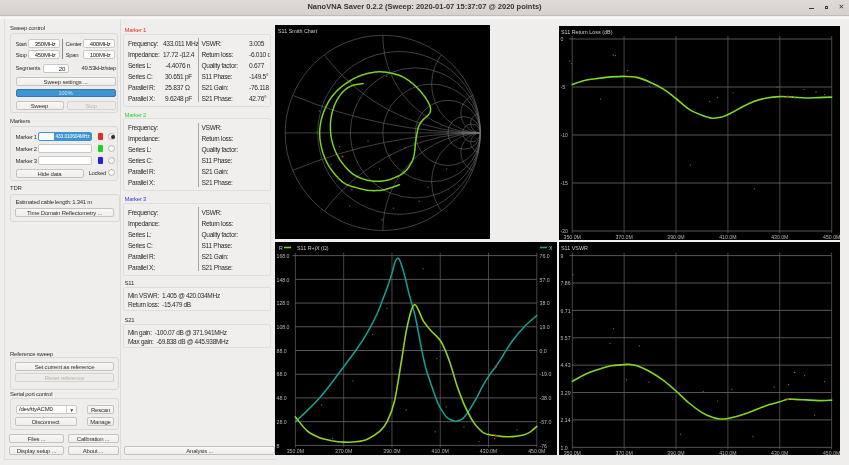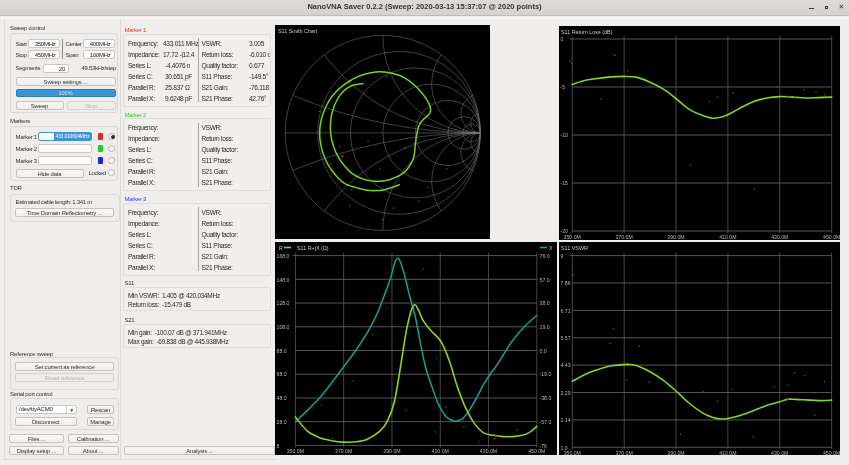--- a/index.html
+++ b/index.html
@@ -27,21 +27,21 @@
   .mpanel { position:absolute; background:#f0efed; border:1px solid #e0deda; border-radius:2px; }
   .mhdr { position:absolute; font-size:6px; white-space:nowrap; letter-spacing:-0.25px; }
   svg { position:absolute; display:block; }
 </style>
 </head>
 <body>
 <div id="win">
   <div style="position:absolute;left:0;top:0;width:849px;height:1px;background:#55524e;"></div>
   <div style="position:absolute;left:0;top:17px;width:849px;height:2px;background:#f6f5f4;"></div>
   <div id="titlebar">
-    <div id="title">NanoVNA Saver 0.2.2 (Sweep: 2020-03-13 15:37:07 @ 2020 points)</div>
+    <div id="title">NanoVNA Saver 0.2.2 (Sweep: 2020-01-07 15:37:07 @ 2020 points)</div>
     <div style="position:absolute;left:809px;top:8px;width:5px;height:1.2px;background:#3c3a36;"></div>
     <div style="position:absolute;left:824.5px;top:5.5px;width:3.6px;height:3.6px;border:1px solid #3c3a36;"></div>
     <span style="position:absolute;left:838.5px;top:2.5px;font-size:7px;color:#3c3a36;">✕</span>
   </div>
 
   <div class="gbl" style="left:10px; top:25px;">Sweep control</div>
   <div class="gb" style="left:10px; top:33px; width:108px; height:80px;"></div>
   <div class="lbl" style="left:15.5px; top:40.5px;">Start</div>
   <div class="inp" style="left:28px; top:39px; width:31.5px; height:9px; line-height:8px;">350MHz</div>
   <div style="position:absolute; left:62px; top:39px; width:1px; height:20px; background:#8c8984;"></div>

